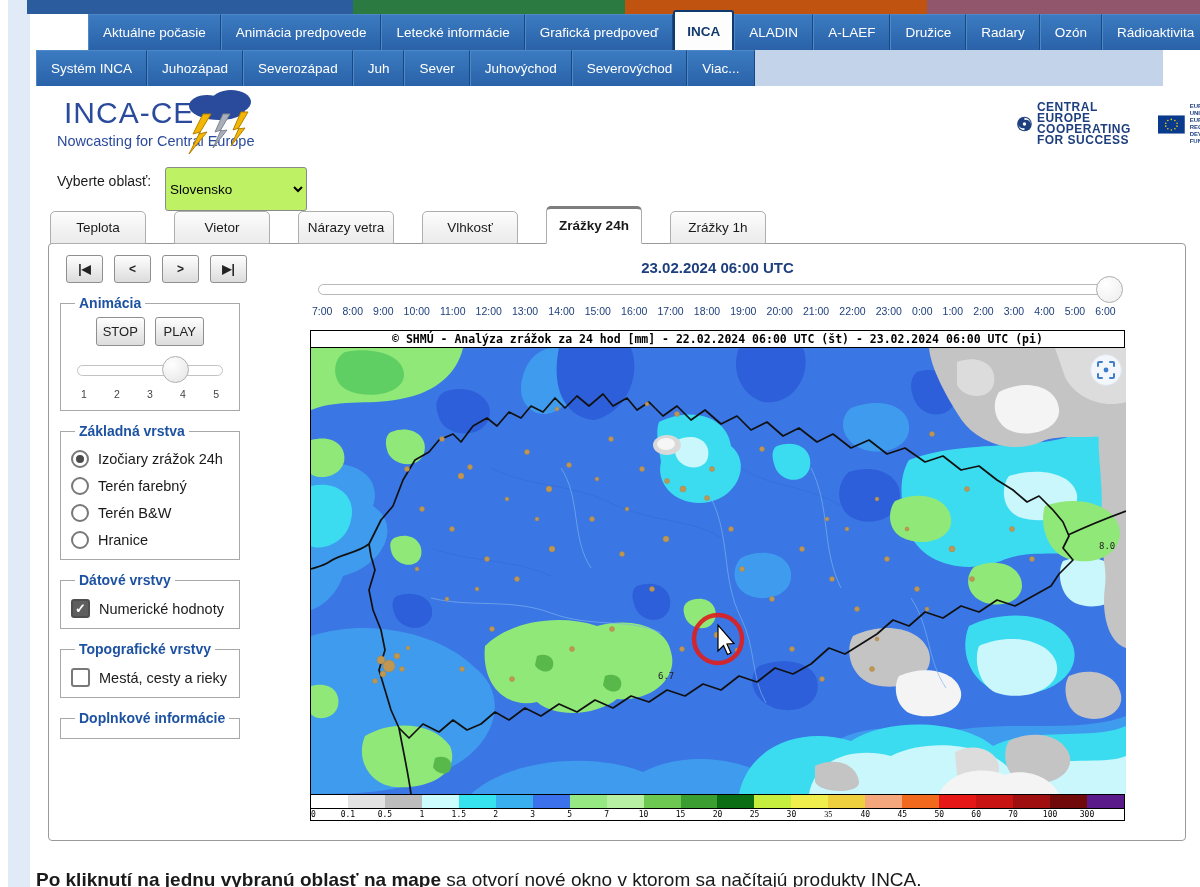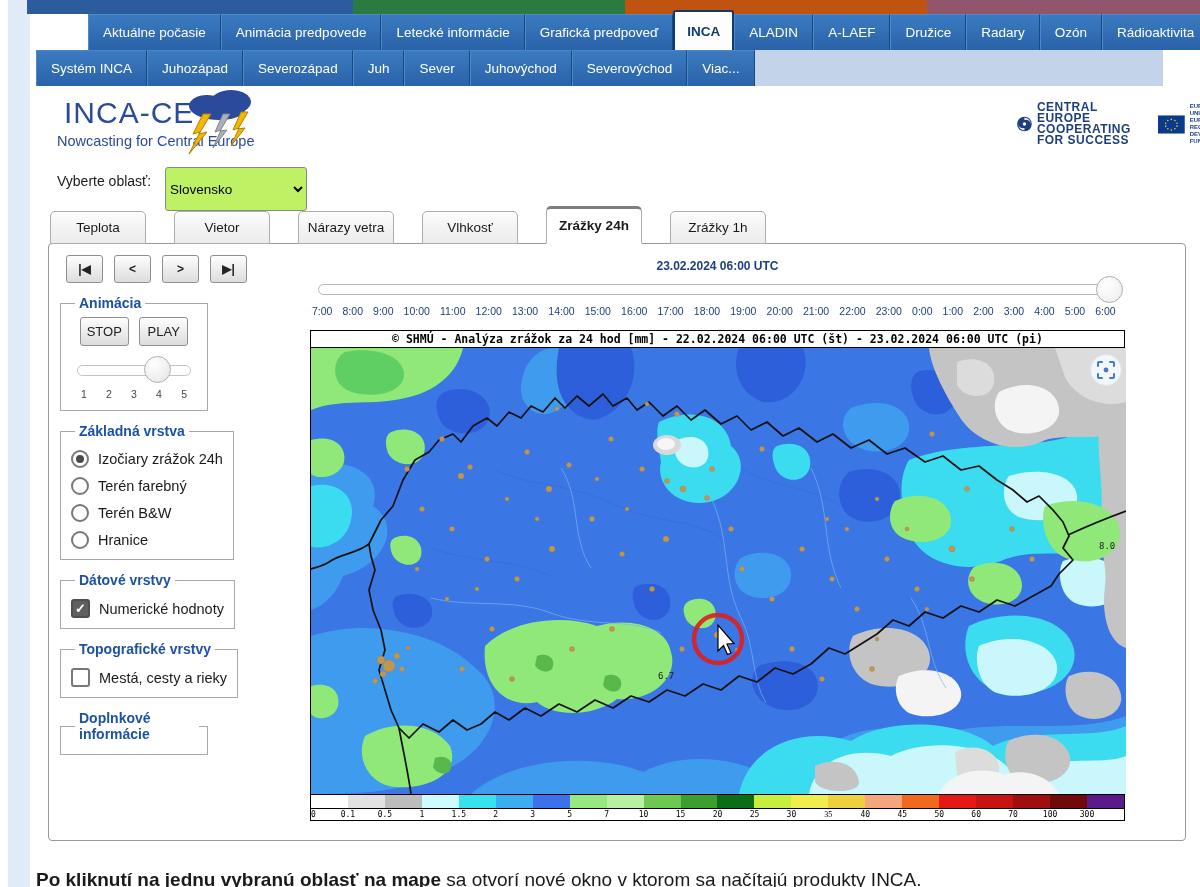--- a/index.html
+++ b/index.html
@@ -54,42 +54,42 @@
   #main-panel{position:absolute;left:48px;top:243px;width:1138px;height:598px;border:1px solid #9a9a9a;border-radius:4px;background:#fff;}
   #product-tabs{position:absolute;left:50px;top:206px;height:38px;display:flex;align-items:flex-end;z-index:4;gap:28px;}
   .ptab{width:96px;text-align:center;font-size:13.5px;color:#1a1a1a;background:linear-gradient(#fcfcfc,#ebebeb);
     border:1px solid #aeaeae;border-radius:5px 5px 0 0;height:33px;line-height:31px;cursor:pointer;}
   .ptab.active{background:#fff;border-top:3px solid #7e7e7e;height:38px;line-height:33px;font-weight:bold;border-bottom:1px solid #fff;}
   
   #sidebar{position:absolute;left:60px;top:255px;width:190px;}
   #nav-buttons{display:flex;gap:11px;margin-left:6px;}
   .nav-btn{width:37px;height:28px;border:1px solid #8f8f8f;border-radius:3px;background:linear-gradient(#fefefe,#dcdcdc);
     font-size:12px;font-weight:bold;color:#222;text-align:center;line-height:26px;cursor:pointer;}
-  fieldset{border:1px solid #a8a8a8;padding:2px 8px 10px;margin:12px 0 0;width:148px;}
+  fieldset{border:1px solid #a8a8a8;padding:2px 8px 10px;margin:12px 0 0;width:180px;}
   legend{color:#1d52a2;font-weight:bold;font-size:14px;padding:0 4px;margin-left:6px;}
   #anim-buttons{text-align:center;margin-top:4px;}
   .anim-btn{display:inline-block;width:49px;height:29px;border:1px solid #8f8f8f;border-radius:3px;
     background:linear-gradient(#fefefe,#dcdcdc);font-size:13px;color:#222;text-align:center;line-height:27px;margin:0 3px;cursor:pointer;}
   #anim-slider{position:relative;height:28px;margin:10px 4px 0;}
   #anim-track{position:absolute;left:4px;right:4px;top:9px;height:11px;background:#fff;border:1px solid #c2c2c2;border-radius:6px;}
   #anim-handle{position:absolute;left:58%;top:0;width:27px;height:27px;border-radius:50%;
     background:radial-gradient(circle at 35% 30%,#fff,#e3e3e3);border:1px solid #b0b0b0;cursor:pointer;}
   #anim-ticks{display:flex;justify-content:space-between;padding:0 12px;margin-top:4px;}
   #anim-ticks span{font-size:10.5px;color:#444;}
   .option-row{display:flex;align-items:center;margin:9px 2px 0;cursor:pointer;}
   .radio{width:18px;height:18px;border:2px solid #787878;border-radius:50%;background:#fff;position:relative;flex:0 0 auto;}
   .radio.selected::after{content:"";position:absolute;left:3px;top:3px;width:8px;height:8px;border-radius:50%;background:#4a4a4a;}
   .checkbox{width:19px;height:19px;border:2px solid #787878;border-radius:3px;background:#fff;flex:0 0 auto;
     text-align:center;line-height:16px;font-size:13px;color:#fff;font-weight:bold;}
   .checkbox.checked{background:#5f5f5f;border-color:#4f4f4f;}
   .opt-label{font-size:14.5px;color:#1a1a1a;margin-left:9px;white-space:nowrap;}
   .info-line{font-size:13px;color:#1a1a1a;margin:9px 2px 0;white-space:nowrap;}
   .utc-link{color:#2a6ebb;text-decoration:none;cursor:pointer;}
   
-  #frame-title{position:absolute;left:310px;top:259px;width:815px;text-align:center;font-size:12px;font-weight:bold;color:#1e3f7d;}
+  #frame-title{position:absolute;left:310px;top:259px;width:815px;text-align:center;font-size:15px;font-weight:bold;color:#1e3f7d;}
   #time-slider{position:absolute;left:318px;top:284px;width:800px;height:11px;background:#fff;border:1px solid #b8b8b8;border-radius:6px;}
   #time-handle{position:absolute;right:-6px;top:-9px;width:27px;height:27px;border-radius:50%;
     background:radial-gradient(circle at 35% 30%,#fff,#ececec);border:1px solid #adadad;cursor:pointer;}
   #time-labels{position:absolute;left:312px;top:305px;width:804px;display:flex;justify-content:space-between;gap:8px;}
   #time-labels span{font-size:10.5px;color:#1e3f7d;}
   
   #map-block{position:absolute;left:310px;top:330px;width:815px;border:1px solid #000;background:#fff;}
   #map-title{height:17px;line-height:17px;text-align:center;font-family:"DejaVu Sans Mono",monospace;
     font-size:11.5px;font-weight:bold;color:#000;border-bottom:1px solid #000;white-space:nowrap;overflow:hidden;}
   #map-svg{display:block;}

